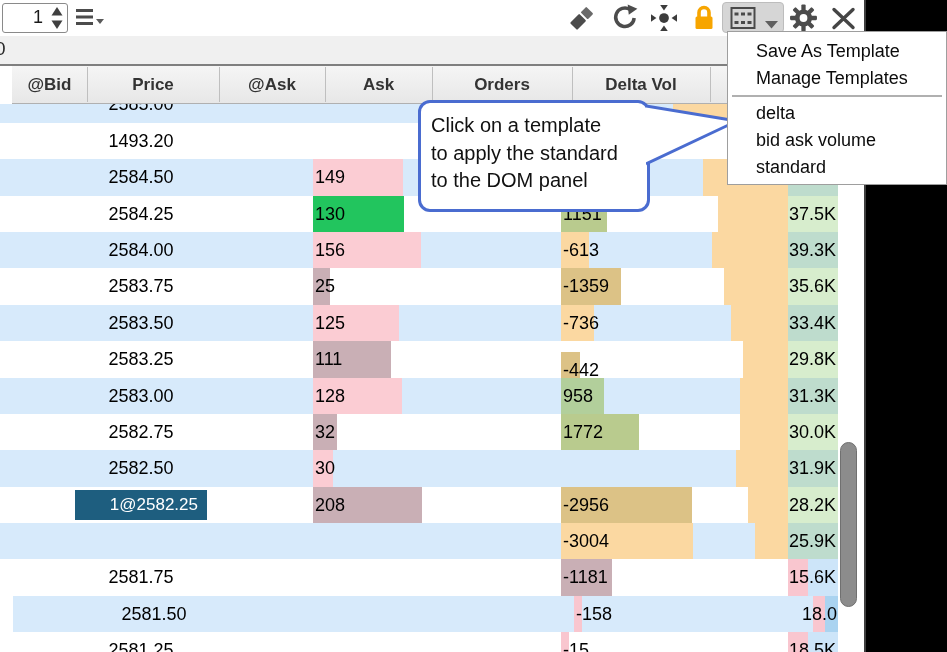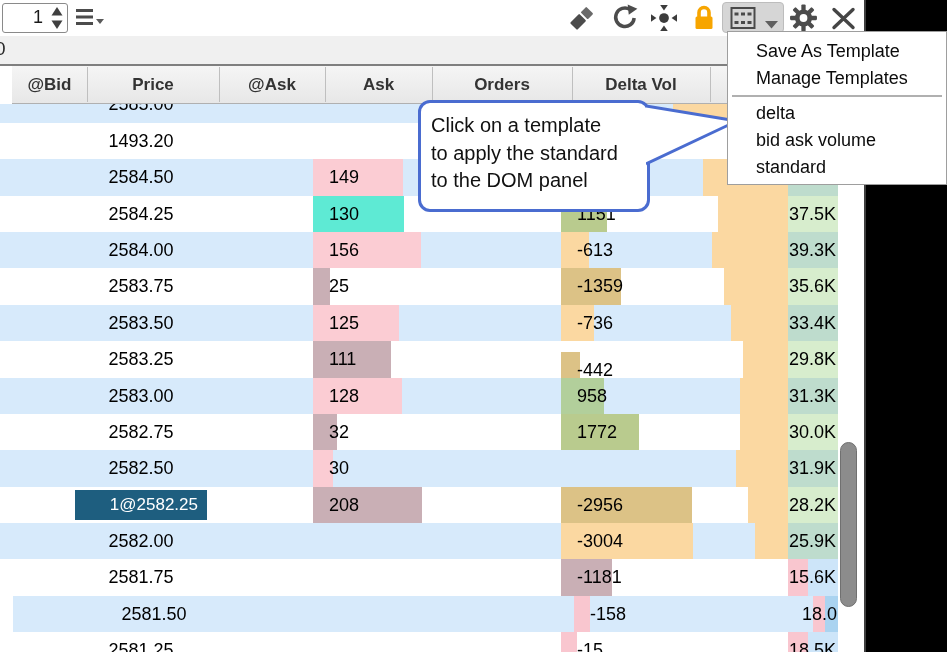--- a/index.html
+++ b/index.html
@@ -21,21 +21,21 @@
   .strip-partial{position:absolute;left:-5px;top:2px;font-size:19px;color:#2a2a2a;}
   
   .header{left:12px;top:66px;width:838px;height:37px;background:linear-gradient(#f5f5f5,#e7e7e7);border-bottom:1px solid #b0b0b0;}
   .hcell{position:absolute;top:0;height:100%;line-height:37px;text-align:center;font-weight:bold;font-size:17px;color:#333;}
   .hsep{position:absolute;top:1px;bottom:1px;width:1px;background:#bfbfbf;}
   
   .rows{left:0;top:104px;width:838px;height:548px;overflow:hidden;display:flex;flex-direction:column;}
   .row{position:relative;height:36.4px;flex:none;}
   .cell-price{position:absolute;left:75px;width:132px;top:0;height:100%;text-align:center;font-size:18px;line-height:36.4px;color:#000;}
   .hl-box{position:absolute;left:75px;width:132px;top:3px;bottom:3px;color:#fff;text-align:right;padding-right:9px;box-sizing:border-box;font-size:17px;line-height:30px;}
-  .bar{position:absolute;top:0;height:100%;font-size:18px;line-height:36.4px;padding-left:16px;box-sizing:border-box;white-space:nowrap;color:#000;}
+  .bar{position:absolute;top:0;height:100%;font-size:18px;line-height:36.4px;padding-left:2px;box-sizing:border-box;white-space:nowrap;color:#000;}
   .ask-bar{left:313px;}
   .delta-bar{left:561px;}
   .vol-wrap{position:absolute;left:698px;width:140px;top:0;height:100%;display:flex;justify-content:flex-end;}
   .vol-seg{height:100%;flex:none;}
   .vol-text{position:absolute;right:2px;top:0;height:100%;line-height:36.4px;font-size:18px;color:#000;}
   
   .gutter{left:838px;top:66px;width:26px;height:586px;background:#fff;}
   .thumb{left:840px;top:442px;width:17px;height:165px;background:#8c8c8c;border:1px solid #707070;border-radius:9px;box-sizing:border-box;}
   
   .blackpane{left:864px;top:0;width:83px;height:652px;background:#000;border-left:2px solid #3f3f3f;box-sizing:border-box;z-index:20;}
@@ -179,21 +179,21 @@
       <div class="cell-price">2584.50</div>
       <div class="bar ask-bar" style="width: 90px; background: rgb(251, 204, 211);">149</div>
       <div class="vol-wrap">
         <div class="vol-seg" style="width: 85px; background: rgb(251, 216, 161);"></div>
         <div class="vol-seg" style="width: 50px; background: rgb(190, 220, 205);"></div>
         <span class="vol-text">41.1K</span>
       </div>
     </div>
     <div class="row" style="background: rgb(255, 255, 255);">
       <div class="cell-price">2584.25</div>
-      <div class="bar ask-bar" style="width: 91px; background: #5eead4;">130</div>
+      <div class="bar ask-bar" style="width: 91px; background: #22c55e;">130</div>
       <div class="bar delta-bar" style="width: 46px; background: rgb(185, 203, 142);">1151</div>
       <div class="vol-wrap">
         <div class="vol-seg" style="width: 70px; background: rgb(251, 216, 161);"></div>
         <div class="vol-seg" style="width: 50px; background: rgb(215, 237, 205);"></div>
         <span class="vol-text">37.5K</span>
       </div>
     </div>
     <div class="row" style="background: rgb(215, 234, 251);">
       <div class="cell-price">2584.00</div>
       <div class="bar ask-bar" style="width: 108px; background: rgb(251, 204, 211);">156</div>
@@ -268,21 +268,20 @@
       <div class="hl-box" style="background: rgb(30, 94, 127);">1@2582.25</div>
       <div class="bar ask-bar" style="width: 109px; background: rgb(201, 175, 181);">208</div>
       <div class="bar delta-bar" style="width: 131px; background: rgb(220, 194, 134);">-2956</div>
       <div class="vol-wrap">
         <div class="vol-seg" style="width: 40px; background: rgb(251, 216, 161);"></div>
         <div class="vol-seg" style="width: 50px; background: rgb(215, 237, 205);"></div>
         <span class="vol-text">28.2K</span>
       </div>
     </div>
     <div class="row" style="background: rgb(215, 234, 251);">
-      <div class="cell-price">2582.00</div>
       <div class="bar delta-bar" style="width: 132px; background: rgb(251, 216, 161);">-3004</div>
       <div class="vol-wrap">
         <div class="vol-seg" style="width: 33px; background: rgb(251, 216, 161);"></div>
         <div class="vol-seg" style="width: 50px; background: rgb(190, 220, 205);"></div>
         <span class="vol-text">25.9K</span>
       </div>
     </div>
     <div class="row" style="background: rgb(255, 255, 255);">
       <div class="cell-price">2581.75</div>
       <div class="bar delta-bar" style="width: 51px; background: rgb(201, 175, 181);">-1181</div>

